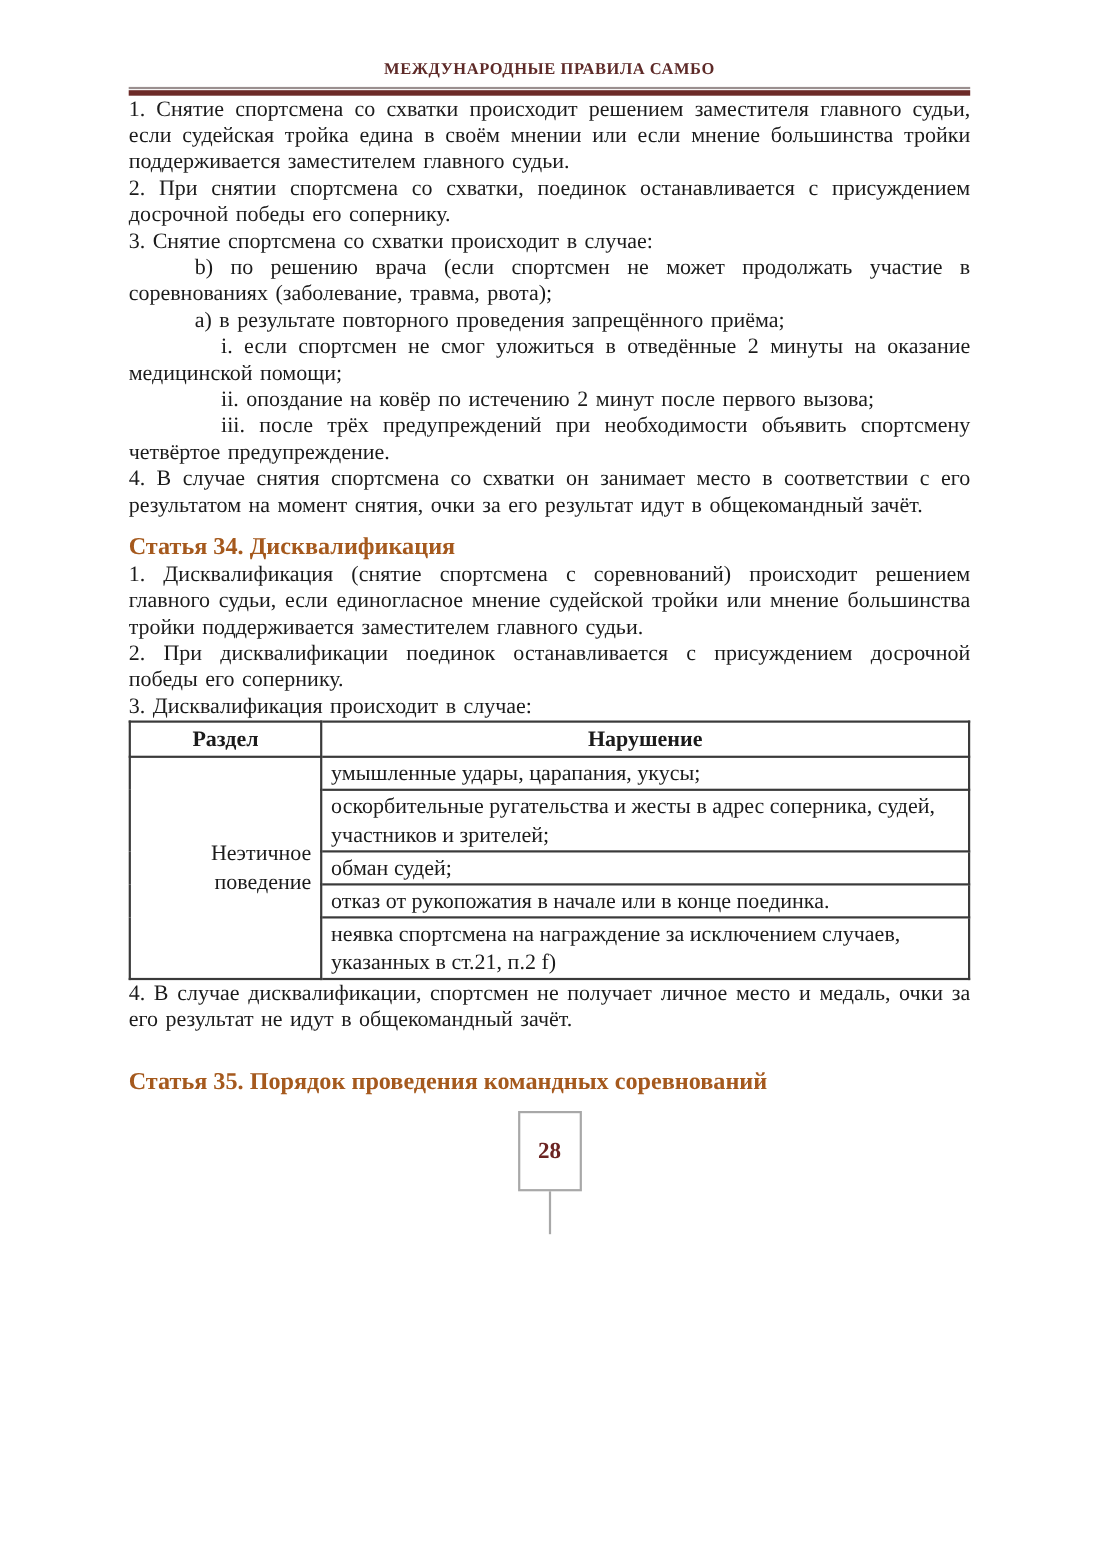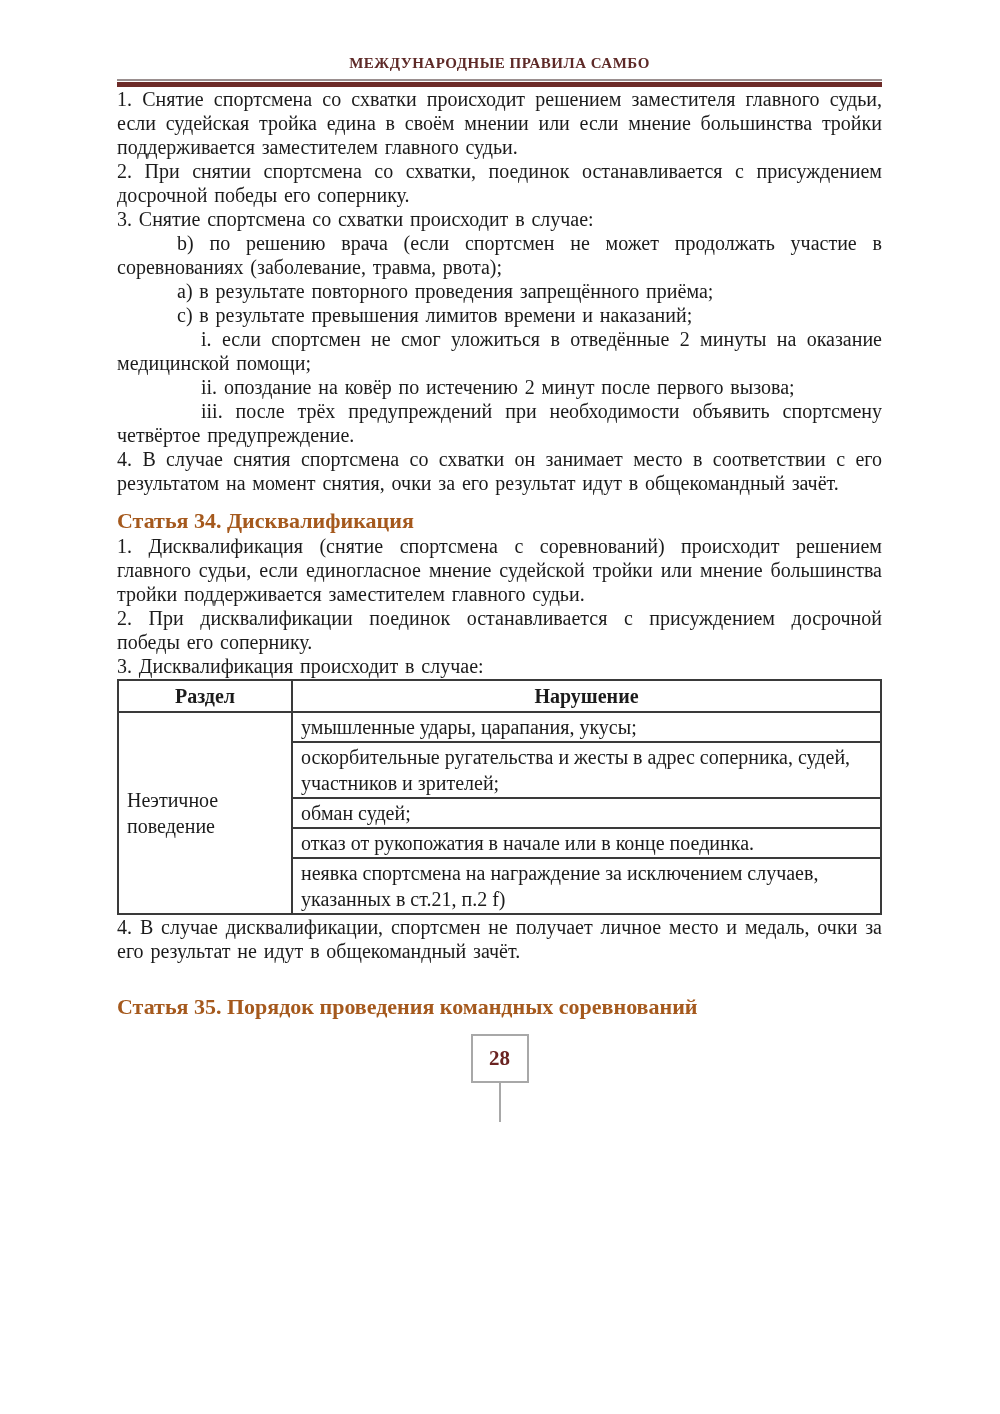--- a/index.html
+++ b/index.html
@@ -62,28 +62,28 @@
     border: 2px solid #3a3a3a;
     padding: 1px 8px;
   }
   table.violations th {
     font-weight: bold;
     text-align: center;
     padding: 2px 8px;
   }
   td.section-cell {
     width: 156px;
-    text-align: left;
+    text-align: right;
     vertical-align: middle;
   }
   td.violation-cell { text-align: left; }
 
   .page-number-box {
     width: 58px;
-    height: 49px;
+    height: 73px;
     border: 2px solid #a8a8a8;
     box-sizing: border-box;
     margin: 14px auto 0 auto;
     display: flex;
     align-items: center;
     justify-content: center;
   }
   .page-number {
     font-weight: bold;
     font-size: 21px;
@@ -105,21 +105,20 @@
   <div class="title-rule">
     <div class="rule-thin"></div>
     <div class="rule-thick"></div>
   </div>
 
   <p class="para">1. Снятие спортсмена со схватки происходит решением заместителя главного судьи, если судейская тройка едина в своём мнении или если мнение большинства тройки поддерживается заместителем главного судьи.</p>
   <p class="para">2. При снятии спортсмена со схватки, поединок останавливается с присуждением досрочной победы его сопернику.</p>
   <p class="para">3. Снятие спортсмена со схватки происходит в случае:</p>
   <p class="para indent-letter">b) по решению врача (если спортсмен не может продолжать участие в соревнованиях (заболевание, травма, рвота);</p>
   <p class="para indent-letter">a) в результате повторного проведения запрещённого приёма;</p>
-  <p class="para indent-letter">c) в результате превышения лимитов времени и наказаний;</p>
   <p class="para indent-roman">i. если спортсмен не смог уложиться в отведённые 2 минуты на оказание медицинской помощи;</p>
   <p class="para indent-roman">ii. опоздание на ковёр по истечению 2 минут после первого вызова;</p>
   <p class="para indent-roman">iii. после трёх предупреждений при необходимости объявить спортсмену четвёртое предупреждение.</p>
   <p class="para">4. В случае снятия спортсмена со схватки он занимает место в соответствии с его результатом на момент снятия, очки за его результат идут в общекомандный зачёт.</p>
 
   <h2 class="article-heading h34">Статья 34. Дисквалификация</h2>
   <p class="para">1. Дисквалификация (снятие спортсмена с соревнований) происходит решением главного судьи, если единогласное мнение судейской тройки или мнение большинства тройки поддерживается заместителем главного судьи.</p>
   <p class="para">2. При дисквалификации поединок останавливается с присуждением досрочной победы его сопернику.</p>
   <p class="para">3. Дисквалификация происходит в случае:</p>
 

